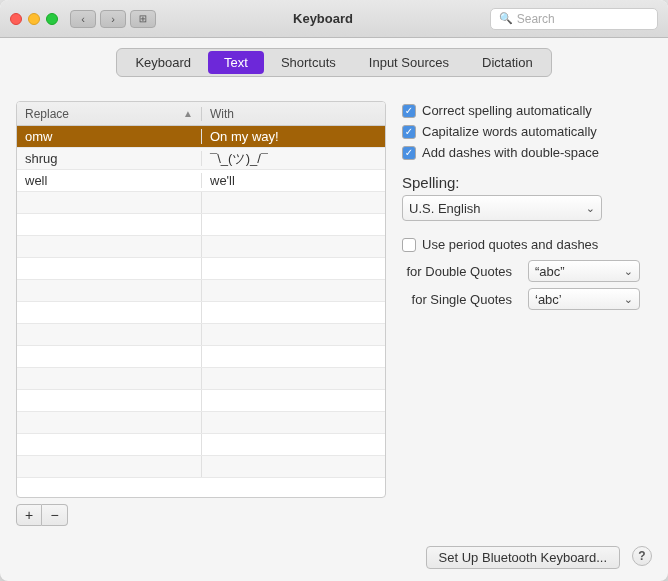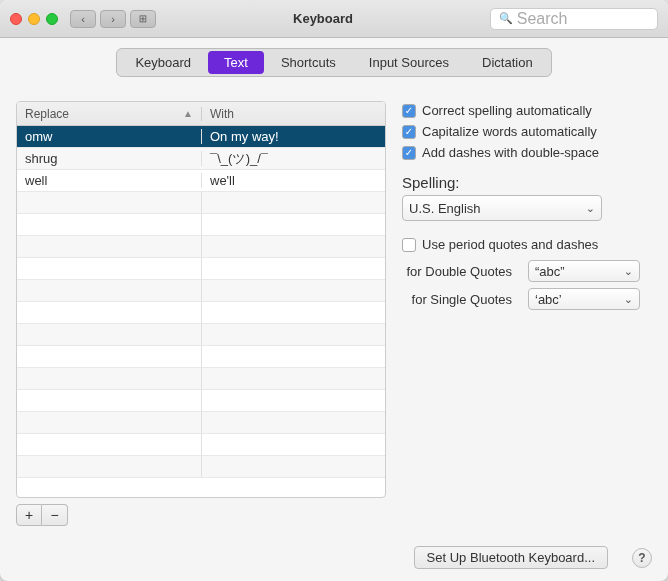--- a/index.html
+++ b/index.html
@@ -94,21 +94,21 @@
       width: 168px;
       height: 22px;
     }
     .search-icon-title {
       color: #999;
       font-size: 11px;
       margin-right: 4px;
     }
     .search-placeholder {
       color: #aaa;
-      font-size: 16px;
+      font-size: 12px;
     }
     .tabs-bar {
       display: flex;
       justify-content: center;
       align-items: center;
       padding: 10px 0 8px 0;
       background: #f5f5f5;
       flex-shrink: 0;
     }
     .tabs-container {
@@ -184,21 +184,21 @@
       display: flex;
       flex-direction: column;
     }
     .table-row {
       display: flex;
       height: 22px;
       align-items: center;
       border-bottom: 1px solid #e8e8e8;
     }
     .table-row.selected {
-      background: #0c4a6e;
+      background: #a16207;
     }
     .table-row:not(.selected):nth-child(even) {
       background: #f7f7f7;
     }
     .table-row:not(.selected):nth-child(odd) {
       background: white;
     }
     .cell-replace {
       width: 185px;
       padding: 0 8px;
@@ -361,24 +361,24 @@
       cursor: pointer;
       width: 112px;
     }
     .quotes-value {
       flex: 1;
       font-size: 13px;
       color: #333;
     }
     .footer {
       display: flex;
-      align-items: center;
+      align-items: flex-start;
       justify-content: flex-end;
       padding: 8px 16px 12px 16px;
-      gap: 24px;
+      gap: 12px;
       flex-shrink: 0;
     }
     .bluetooth-btn {
       background: linear-gradient(to bottom, #f5f5f5, #e8e8e8);
       border: 1px solid #bbb;
       border-radius: 4px;
       padding: 3px 12px;
       font-size: 13px;
       color: #333;
       cursor: pointer;

